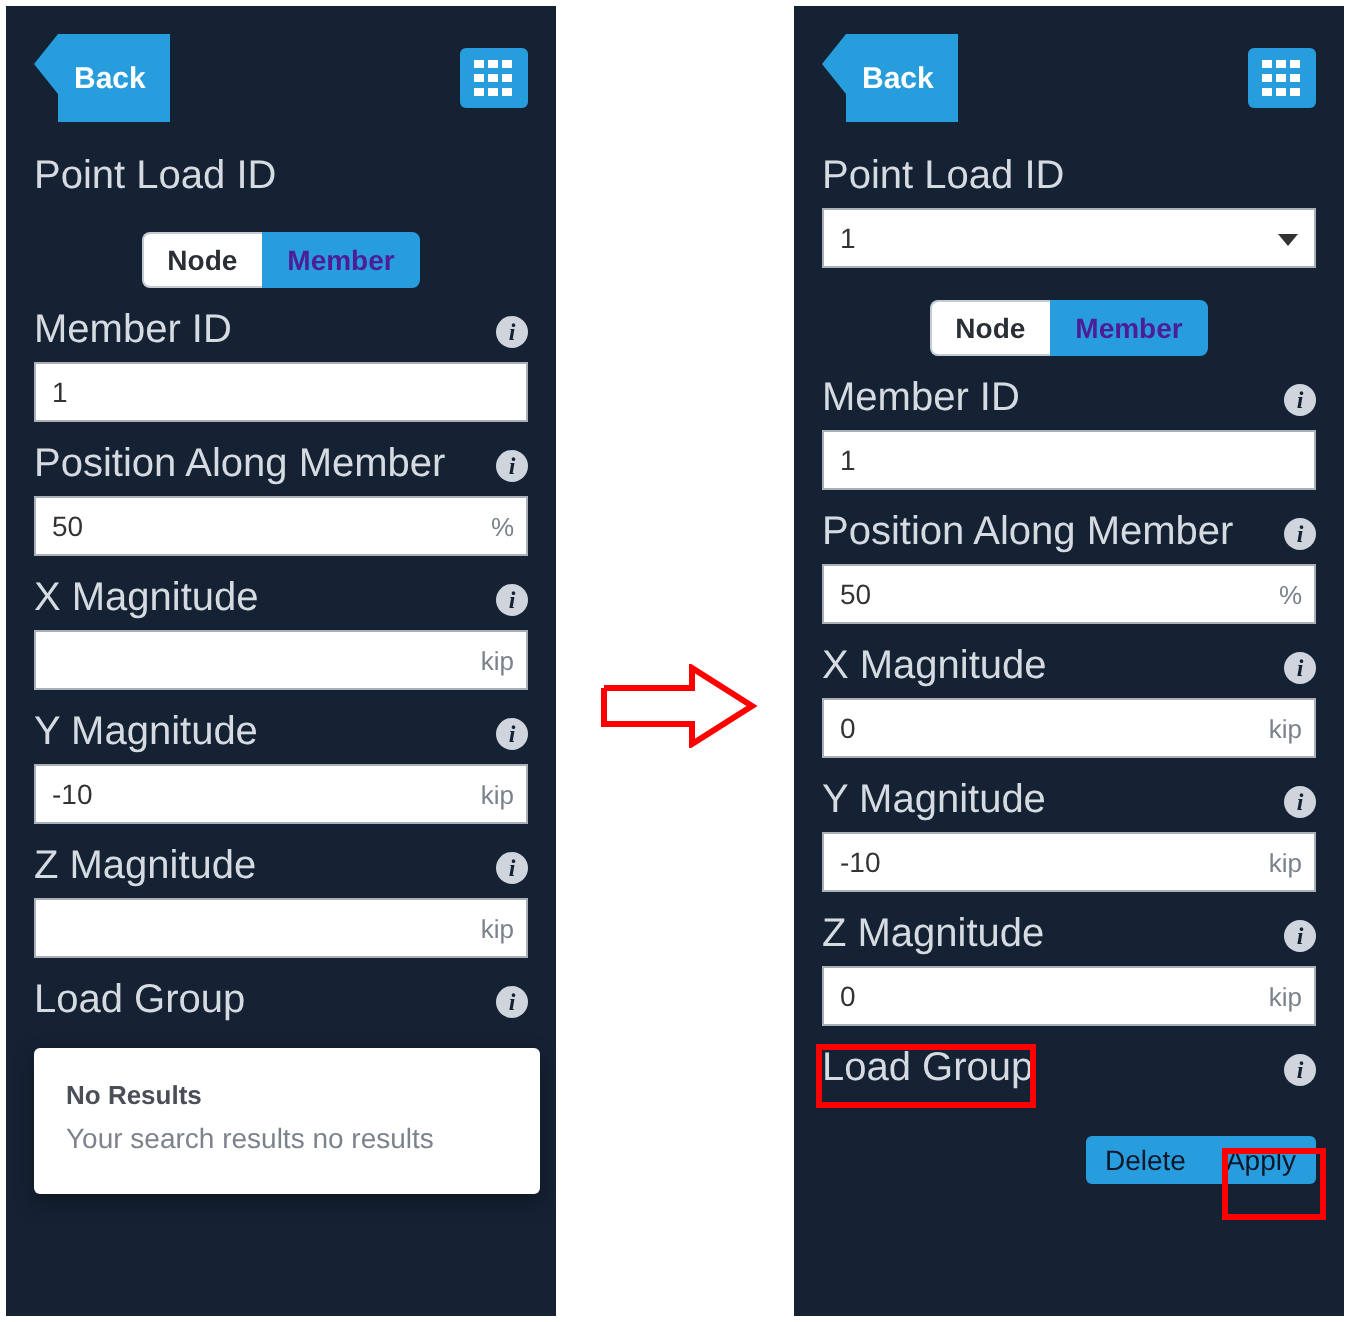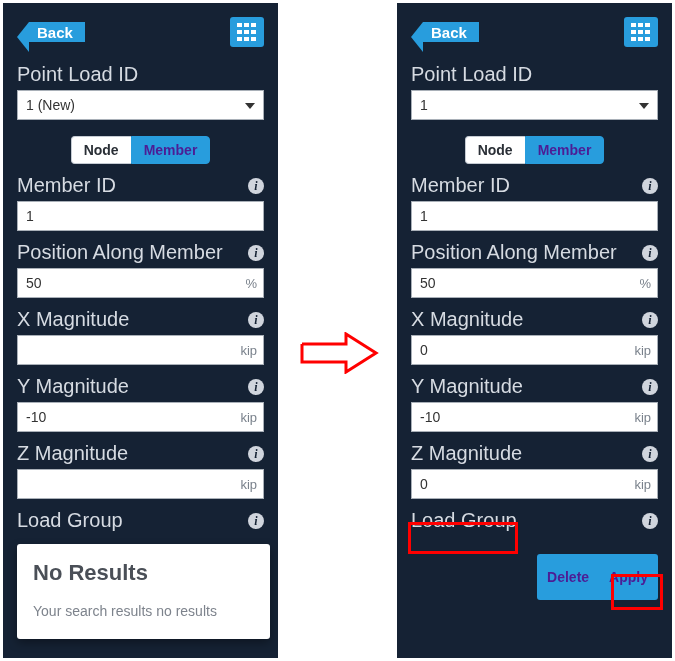--- a/index.html
+++ b/index.html
@@ -27,21 +27,21 @@
     display: flex;
     justify-content: space-between;
     align-items: center;
     margin-bottom: 16px;
   }
   .back-btn {
     background: #289ddd;
     color: #fff;
     font-weight: 700;
     font-size: 15px;
-    height: 20px;
+    height: 44px;
     display: flex;
     align-items: center;
     padding: 0 12px 0 8px;
     position: relative;
     border: none;
     cursor: pointer;
     margin-left: 12px;
   }
   .back-btn::before {
     content: "";
@@ -182,43 +182,43 @@
     left: 14px;
     right: 8px;
     background: #fff;
     border-radius: 3px;
     box-shadow: 0 4px 10px rgba(0,0,0,0.35);
     padding: 16px 16px 20px;
     color: #333;
     margin-top: 8px;
   }
   .dropdown-popup h3 {
-    font-size: 22px;
+    font-size: 13px;
     font-weight: 700;
     color: #4a4f57;
-    margin-bottom: 17px;
+    margin-bottom: 6px;
   }
   .dropdown-popup p {
     font-size: 14px;
     color: #7d838c;
   }
   .actions {
     display: flex;
     justify-content: flex-end;
     gap: 0;
     margin-top: 22px;
   }
   .btn {
-    height: 46px;
+    height: 24px;
     padding: 0 10px;
     border: none;
     font-size: 14px;
     cursor: pointer;
-    color: #4c1d95;
-    font-weight:700;
+    color: #0f172a;
+    font-weight:400;
   }
   .btn.delete { background: #289ddd; border-radius: 3px 0 0 3px; }
   .btn.apply  { background: #289ddd; border-radius: 0 3px 3px 0; }
   .red-box {
     position: absolute;
     border: 3px solid #ff0000;
     pointer-events: none;
   }
   .arrow {
     position: absolute;
@@ -246,24 +246,20 @@
               <rect x="0" y="14" width="5" height="4"></rect>
               <rect x="7" y="14" width="5" height="4"></rect>
               <rect x="14" y="14" width="5" height="4"></rect>
             </g>
           </svg>
       </span>
     </button>
   </div>
 
   <div class="label">Point Load ID</div>
-  <div class="select-wrap">
-    <span>1 (New)</span>
-    <span class="caret"></span>
-  </div>
 
   <div class="toggle">
     <button class="toggle-btn node">Node</button>
     <button class="toggle-btn member">Member</button>
   </div>
 
   <div class="label-row">
       <span class="label">Member ID</span>
       <span class="info-icon">i</span>
     </div>

